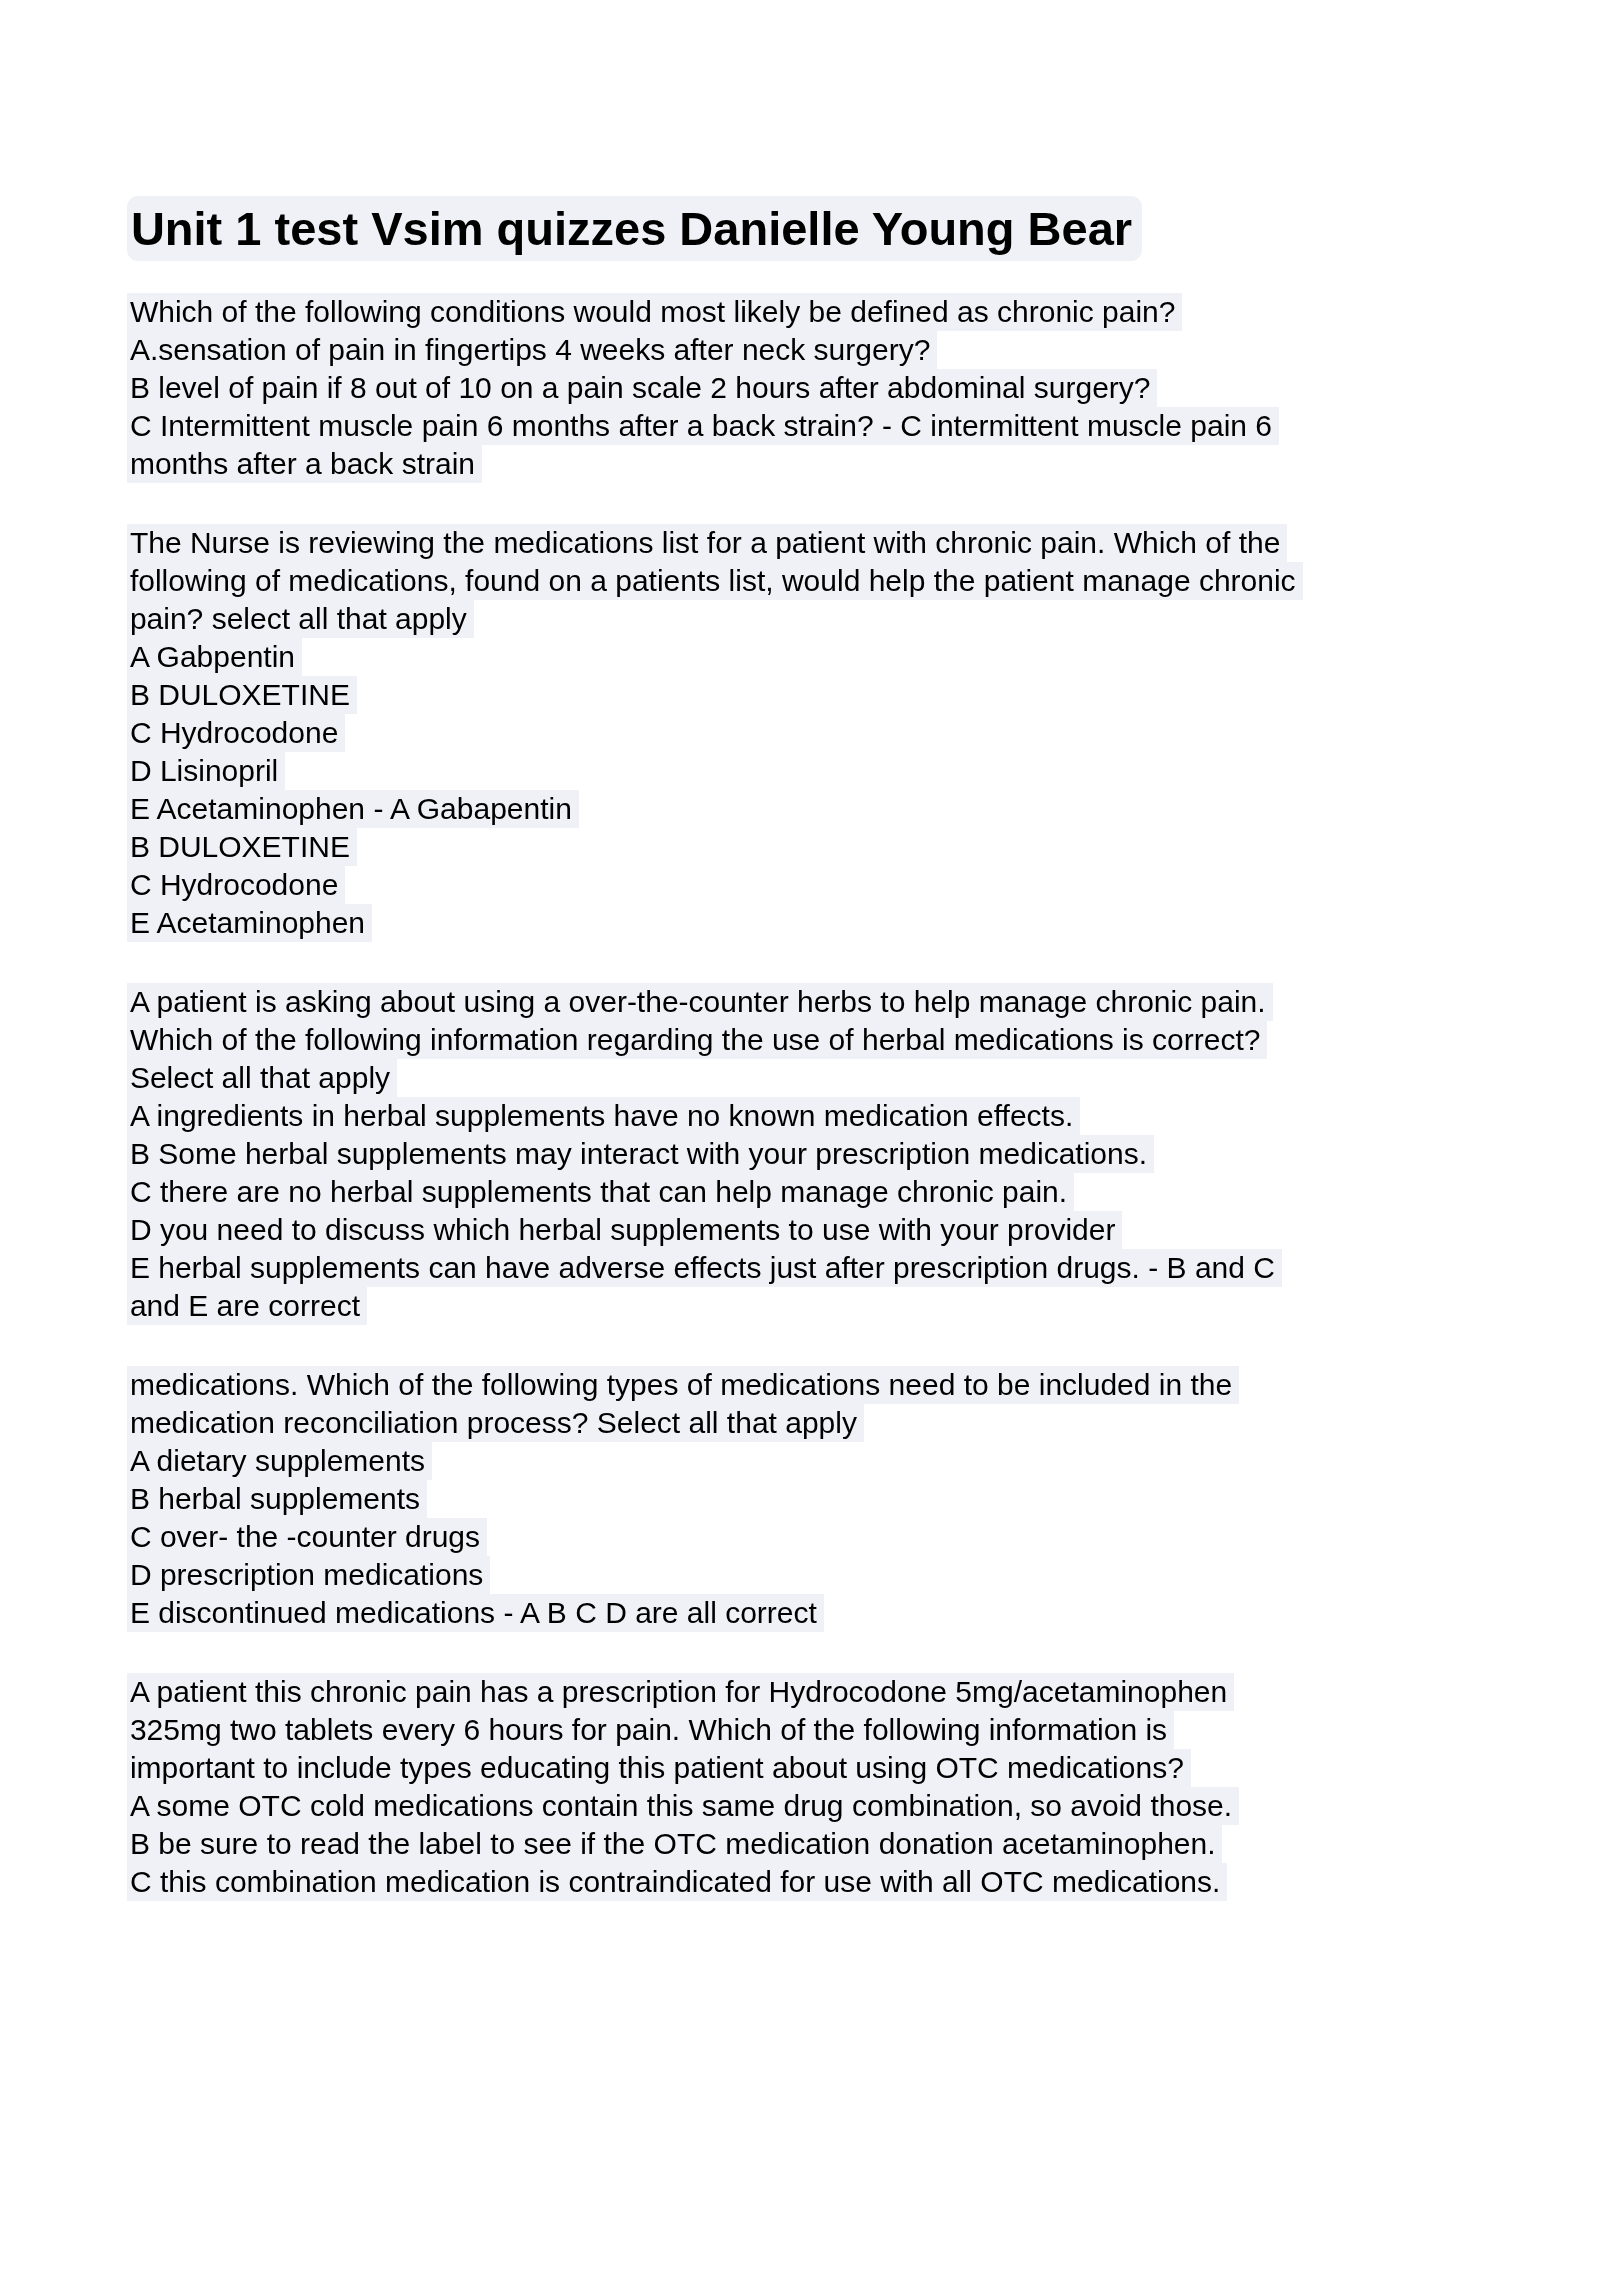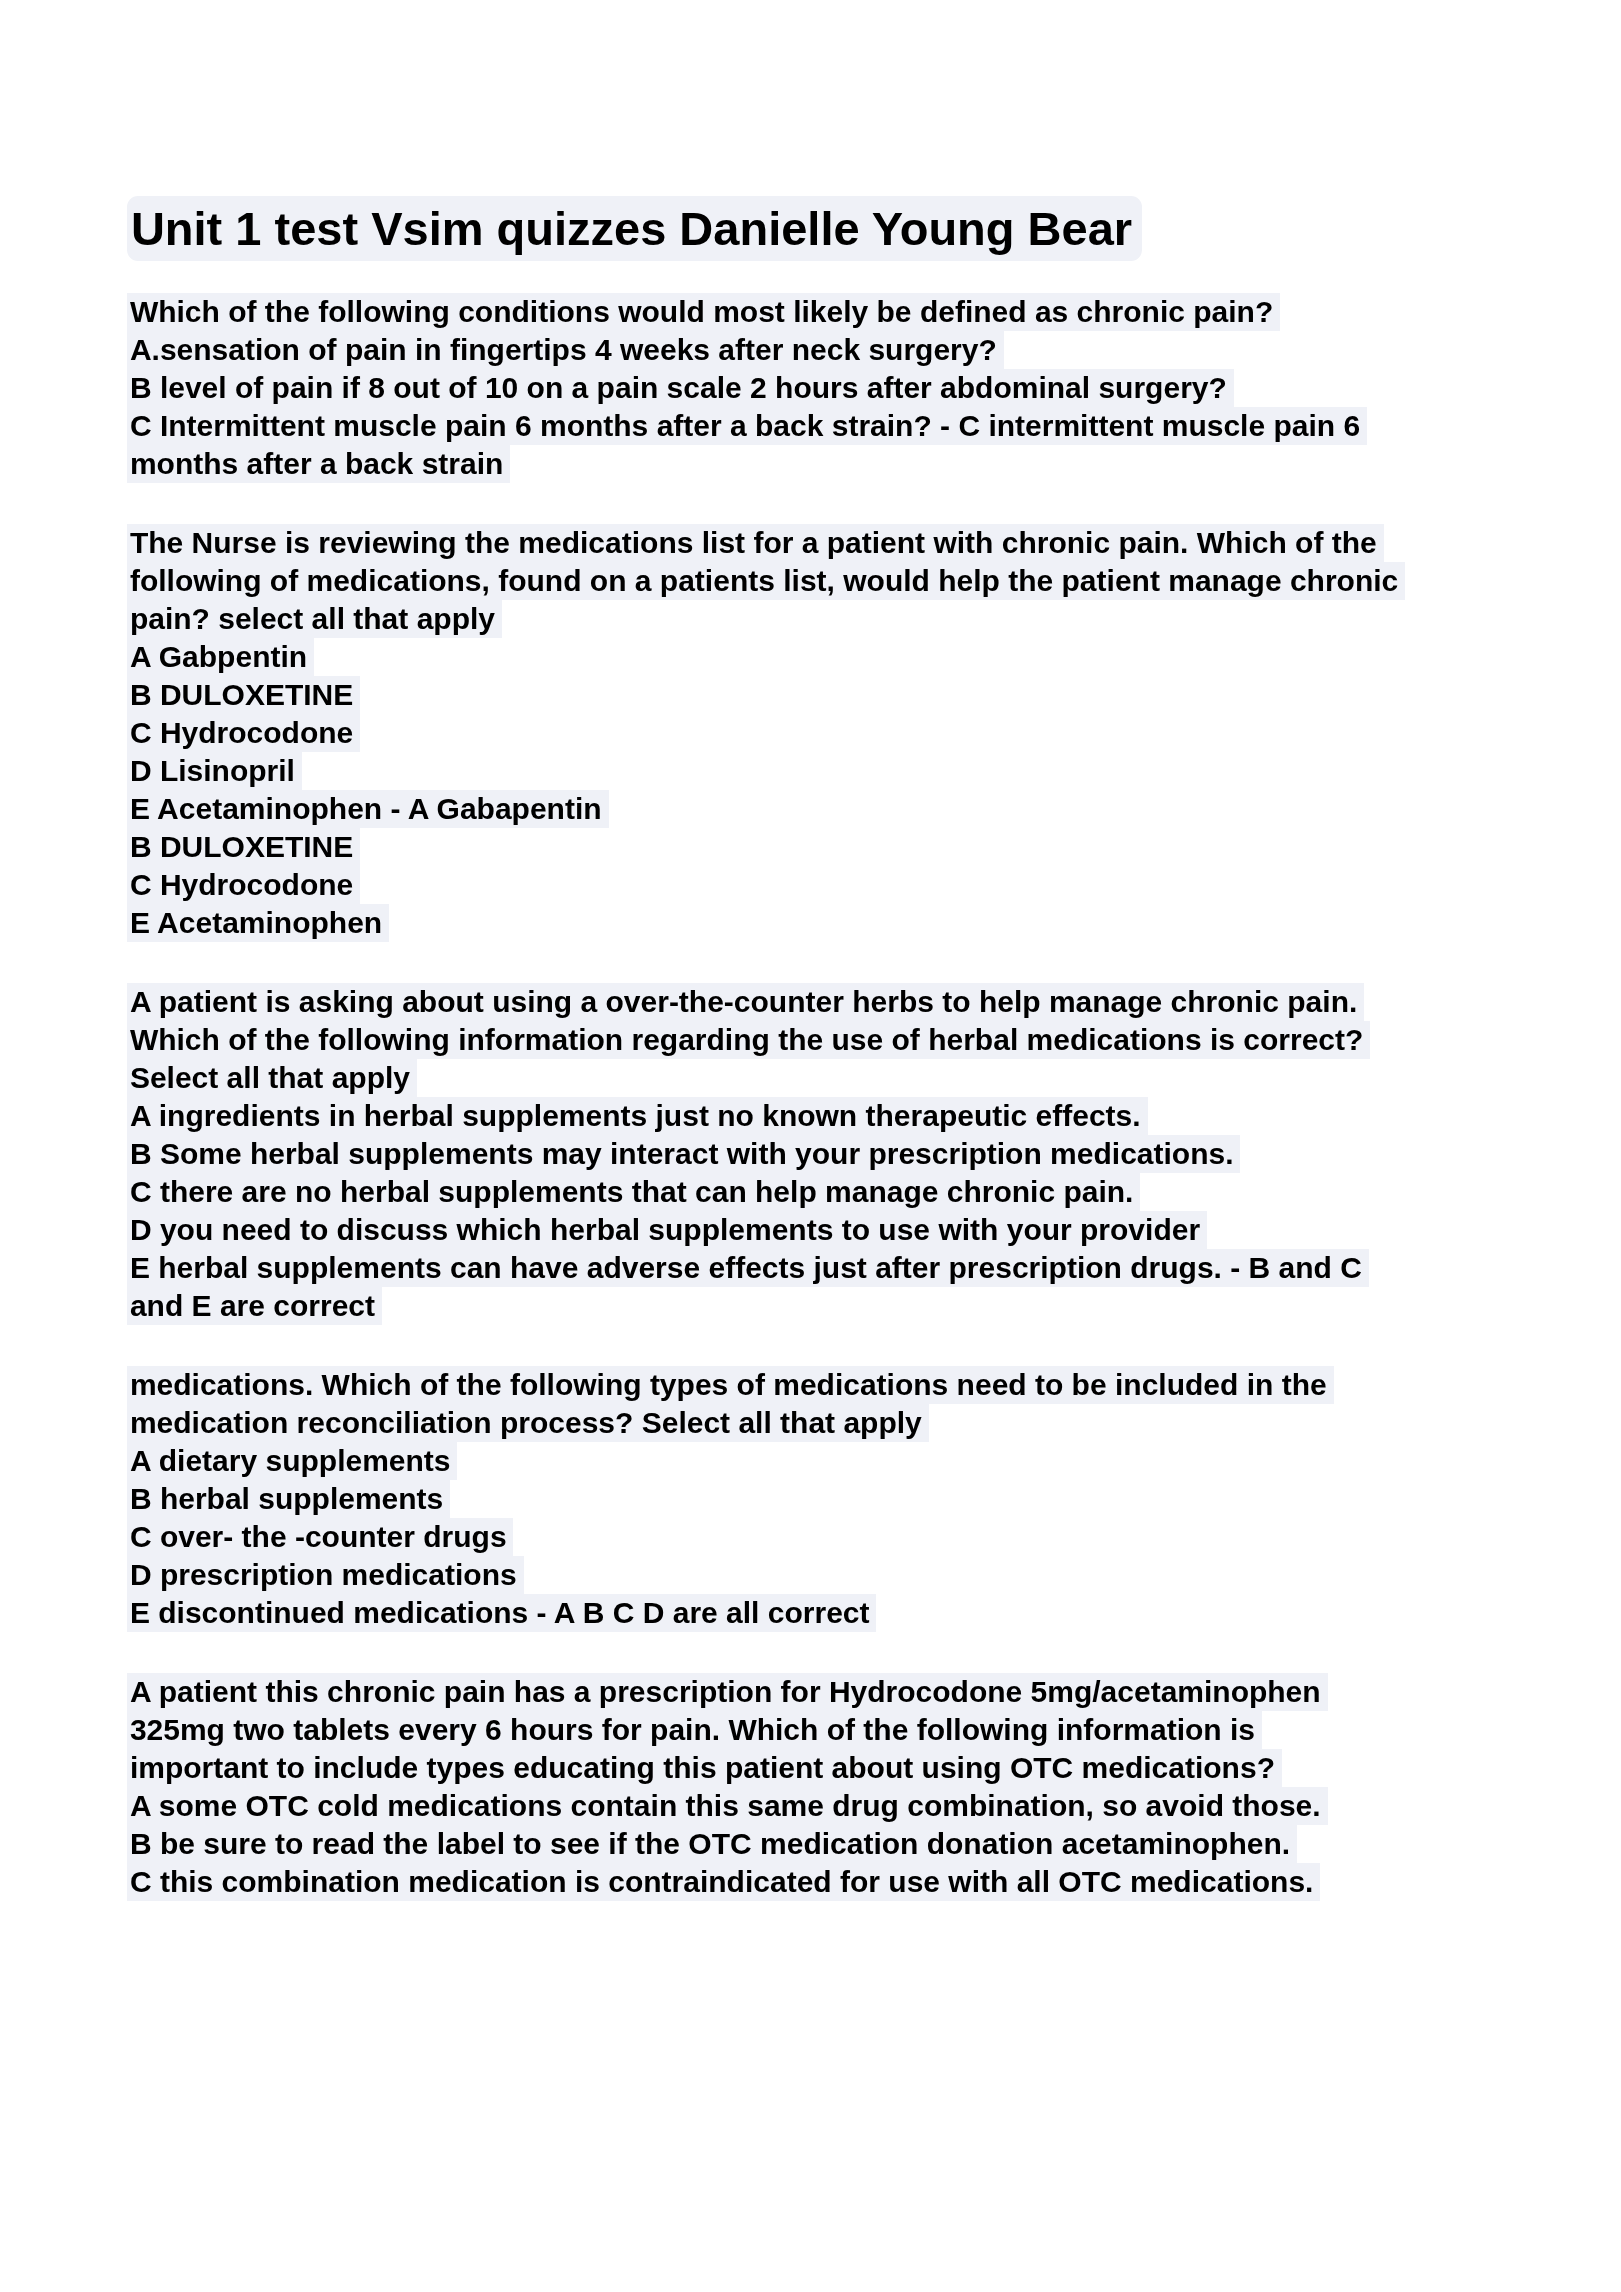--- a/index.html
+++ b/index.html
@@ -28,21 +28,21 @@
     margin:0;
     background:var(--hl);
     font-size:47px;
     font-weight:bold;
     line-height:65px;
     padding:0 9.8px 0 3.9px;
     letter-spacing:0px;
     white-space:pre;
     border-radius:11px;
   }
-  .para { margin:0 0 41px 0;font-weight:bold; }
+  .para { margin:0 0 41px 0; }
   .para:last-child { margin-bottom:0; }
   .line { height:38px; white-space:pre; }
   .line > .hl {
     display:inline-block;
     background:var(--hl);
     font-size:30px;
     line-height:38px;
     padding:0 6.9px 0 2.9px;
     white-space:pre;
   }
@@ -76,21 +76,21 @@
       <div class="line"><span class="hl">E Acetaminophen - A Gabapentin</span></div>
       <div class="line"><span class="hl">B DULOXETINE</span></div>
       <div class="line"><span class="hl">C Hydrocodone</span></div>
       <div class="line"><span class="hl">E Acetaminophen</span></div>
     </div>
 
     <div class="para">
       <div class="line"><span class="hl">A patient is asking about using a over-the-counter herbs to help manage chronic pain.</span></div>
       <div class="line"><span class="hl">Which of the following information regarding the use of herbal medications is correct?</span></div>
       <div class="line"><span class="hl">Select all that apply</span></div>
-      <div class="line"><span class="hl">A ingredients in herbal supplements just no known therapeutic effects.</span></div>
+      <div class="line"><span class="hl">A ingredients in herbal supplements have no known medication effects.</span></div>
       <div class="line"><span class="hl">B Some herbal supplements may interact with your prescription medications.</span></div>
       <div class="line"><span class="hl">C there are no herbal supplements that can help manage chronic pain.</span></div>
       <div class="line"><span class="hl">D you need to discuss which herbal supplements to use with your provider</span></div>
       <div class="line"><span class="hl">E herbal supplements can have adverse effects just after prescription drugs. - B and C</span></div>
       <div class="line"><span class="hl">and E are correct</span></div>
     </div>
 
     <div class="para">
       <div class="line"><span class="hl">medications. Which of the following types of medications need to be included in the</span></div>
       <div class="line"><span class="hl">medication reconciliation process? Select all that apply</span></div>

